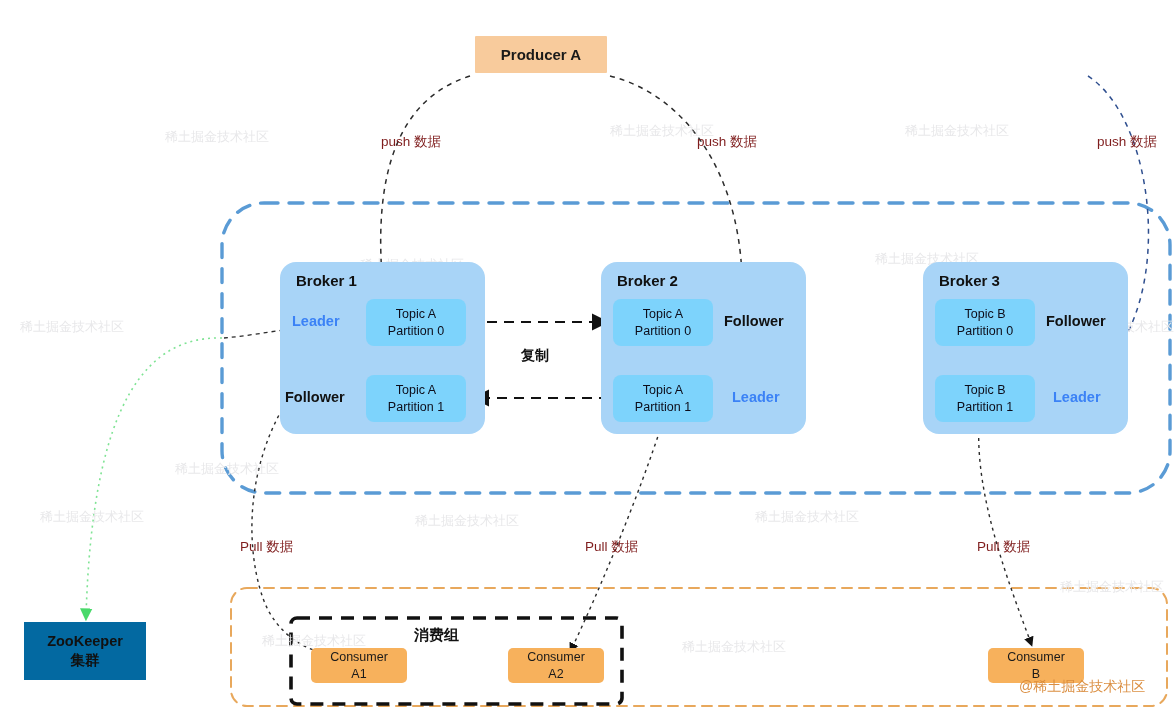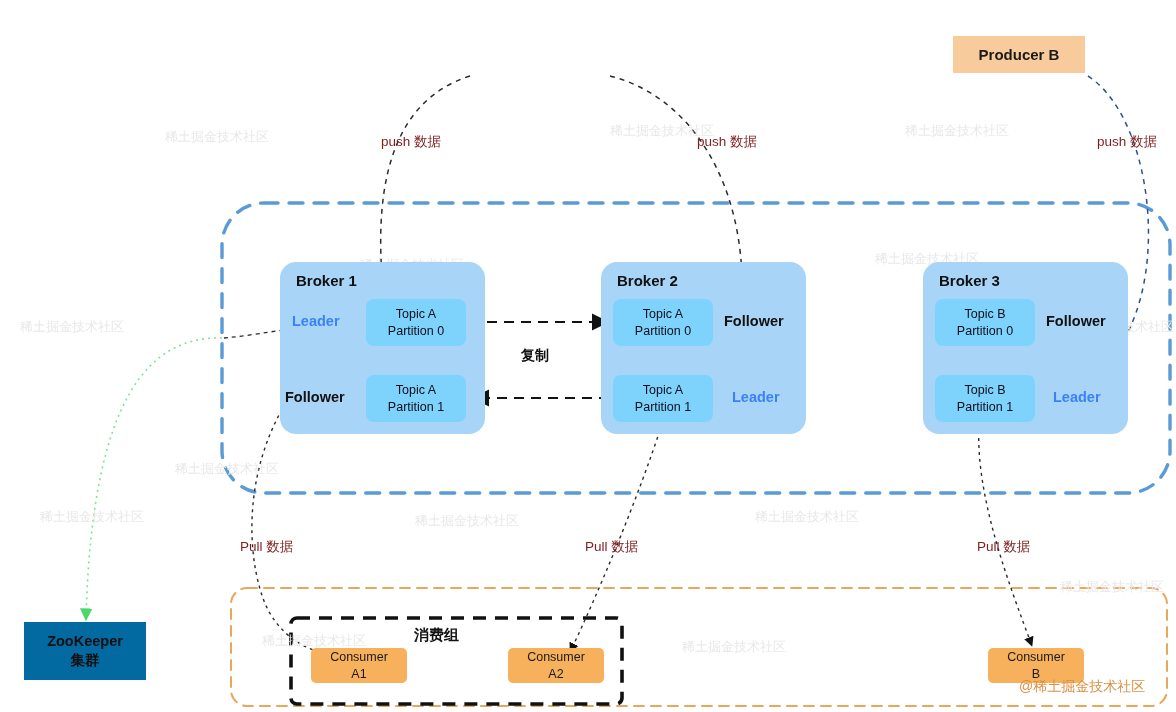--- a/index.html
+++ b/index.html
@@ -184,22 +184,22 @@
   <div class="watermark-faint" style="left:875px; top:250px;">稀土掘金技术社区</div>
   <div class="watermark-faint" style="left:40px; top:508px;">稀土掘金技术社区</div>
   <div class="watermark-faint" style="left:175px; top:460px;">稀土掘金技术社区</div>
   <div class="watermark-faint" style="left:415px; top:512px;">稀土掘金技术社区</div>
   <div class="watermark-faint" style="left:755px; top:508px;">稀土掘金技术社区</div>
   <div class="watermark-faint" style="left:1070px; top:318px;">稀土掘金技术社区</div>
   <div class="watermark-faint" style="left:1060px; top:578px;">稀土掘金技术社区</div>
   <div class="watermark-faint" style="left:262px; top:632px;">稀土掘金技术社区</div>
   <div class="watermark-faint" style="left:682px; top:638px;">稀土掘金技术社区</div>
 
-  <div class="node producer" style="left:953px; top:36px; width:132px; height:37px;">
-    <span>Producer B</span>
+  <div class="node producer" style="left:475px; top:36px; width:132px; height:37px;">
+    <span>Producer A</span>
   </div>
 
   <div class="node broker-box" style="left:280px; top:262px; width:205px; height:172px;"></div>
   <div class="broker-title" style="left:296px; top:272px;">Broker 1</div>
   <div class="role-label role-leader" style="left:292px; top:313px;">Leader</div>
   <div class="role-label role-follower" style="left:285px; top:389px;">Follower</div>
   <div class="partition" style="left:366px; top:299px; width:100px; height:47px;">
     <span>Topic A</span>
     <span>Partition 0</span>
   </div>

